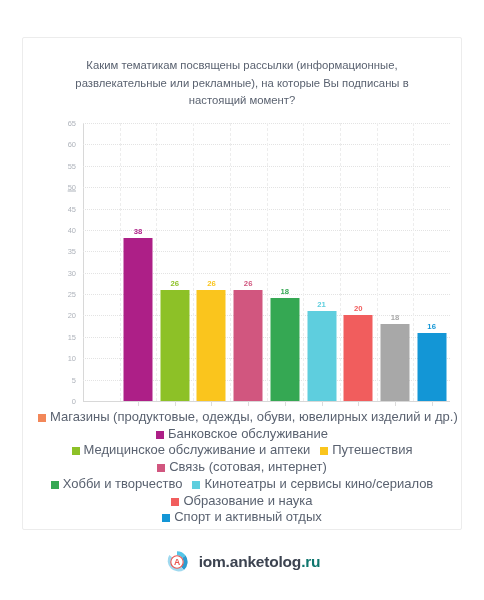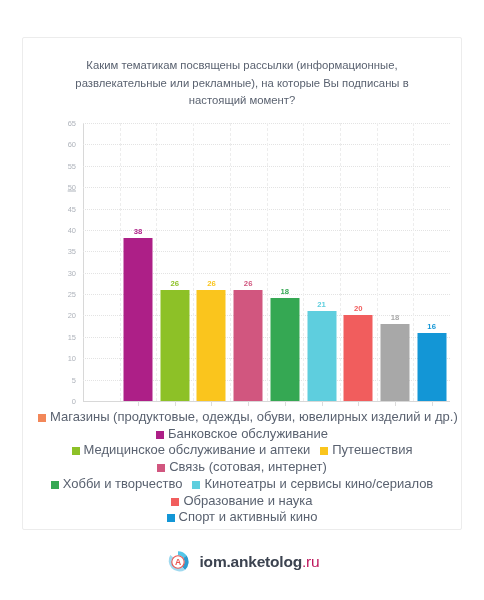--- a/index.html
+++ b/index.html
@@ -142,21 +142,21 @@
     justify-content: center;
     gap: 9px;
   }
   #logo-mark { width: 26px; height: 26px; display: block; }
   #logo-text {
     font-size: 15.5px;
     font-weight: 700;
     color: #3c4350;
     letter-spacing: -0.2px;
   }
-  #logo-tld { color: #be185d; font-weight: 400; }
+  #logo-tld { color: #0f766e; font-weight: 700; }
 </style>
 </head>
 <body>
 
 <div id="card">
 
   <div id="title">Каким тематикам посвящены рассылки (информационные, развлекательные или рекламные), на которые Вы подписаны в настоящий момент?</div>
 
   <div id="plot-wrap">
     <div id="plot">
@@ -251,21 +251,21 @@
             <div class="xtick"></div>
           </div>
         </div>
     </div>
   </div>
 
   <div id="legend">
       <div class="legend-row"><span class="legend-item"><span class="swatch" style="background: rgb(242, 135, 89);"></span><span class="legend-text">Магазины (продуктовые, одежды, обуви, ювелирных изделий и др.)</span></span><span class="legend-item"><span class="swatch" style="background: rgb(173, 31, 135);"></span><span class="legend-text">Банковское обслуживание</span></span></div>
       <div class="legend-row"><span class="legend-item"><span class="swatch" style="background: rgb(141, 193, 39);"></span><span class="legend-text">Медицинское обслуживание и аптеки</span></span><span class="legend-item"><span class="swatch" style="background: rgb(250, 197, 29);"></span><span class="legend-text">Путешествия</span></span><span class="legend-item"><span class="swatch" style="background: rgb(209, 86, 127);"></span><span class="legend-text">Связь (сотовая, интернет)</span></span></div>
       <div class="legend-row"><span class="legend-item"><span class="swatch" style="background: rgb(53, 168, 83);"></span><span class="legend-text">Хобби и творчество</span></span><span class="legend-item"><span class="swatch" style="background: rgb(94, 206, 222);"></span><span class="legend-text">Кинотеатры и сервисы кино/сериалов</span></span><span class="legend-item"><span class="swatch" style="background: rgb(241, 93, 93);"></span><span class="legend-text">Образование и наука</span></span></div>
-      <div class="legend-row"><span class="legend-item"><span class="swatch" style="background: rgb(19, 150, 214);"></span><span class="legend-text">Спорт и активный кино</span></span></div>
+      <div class="legend-row"><span class="legend-item"><span class="swatch" style="background: rgb(19, 150, 214);"></span><span class="legend-text">Спорт и активный отдых</span></span></div>
     </div>
 
 </div>
 
 <div id="footer">
   <svg id="logo-mark" viewBox="0 0 26 26">
     <path d="M13 2.2a10.8 10.8 0 0 1 8.6 4.3l-3.2 2.4A6.8 6.8 0 0 0 13 6.2z" fill="#55c6e8"></path>
     <path d="M21.6 6.5A10.8 10.8 0 0 1 20 20.9l-2.8-2.9a6.8 6.8 0 0 0 1.0-9.1z" fill="#2d9cd0"></path>
     <path d="M20 20.9A10.8 10.8 0 0 1 5.3 5.9l3.0 2.6a6.8 6.8 0 0 0 9.0 9.5z" fill="#9fd9ef"></path>
     <circle cx="13" cy="13" r="6.2" fill="#ffffff"></circle>

